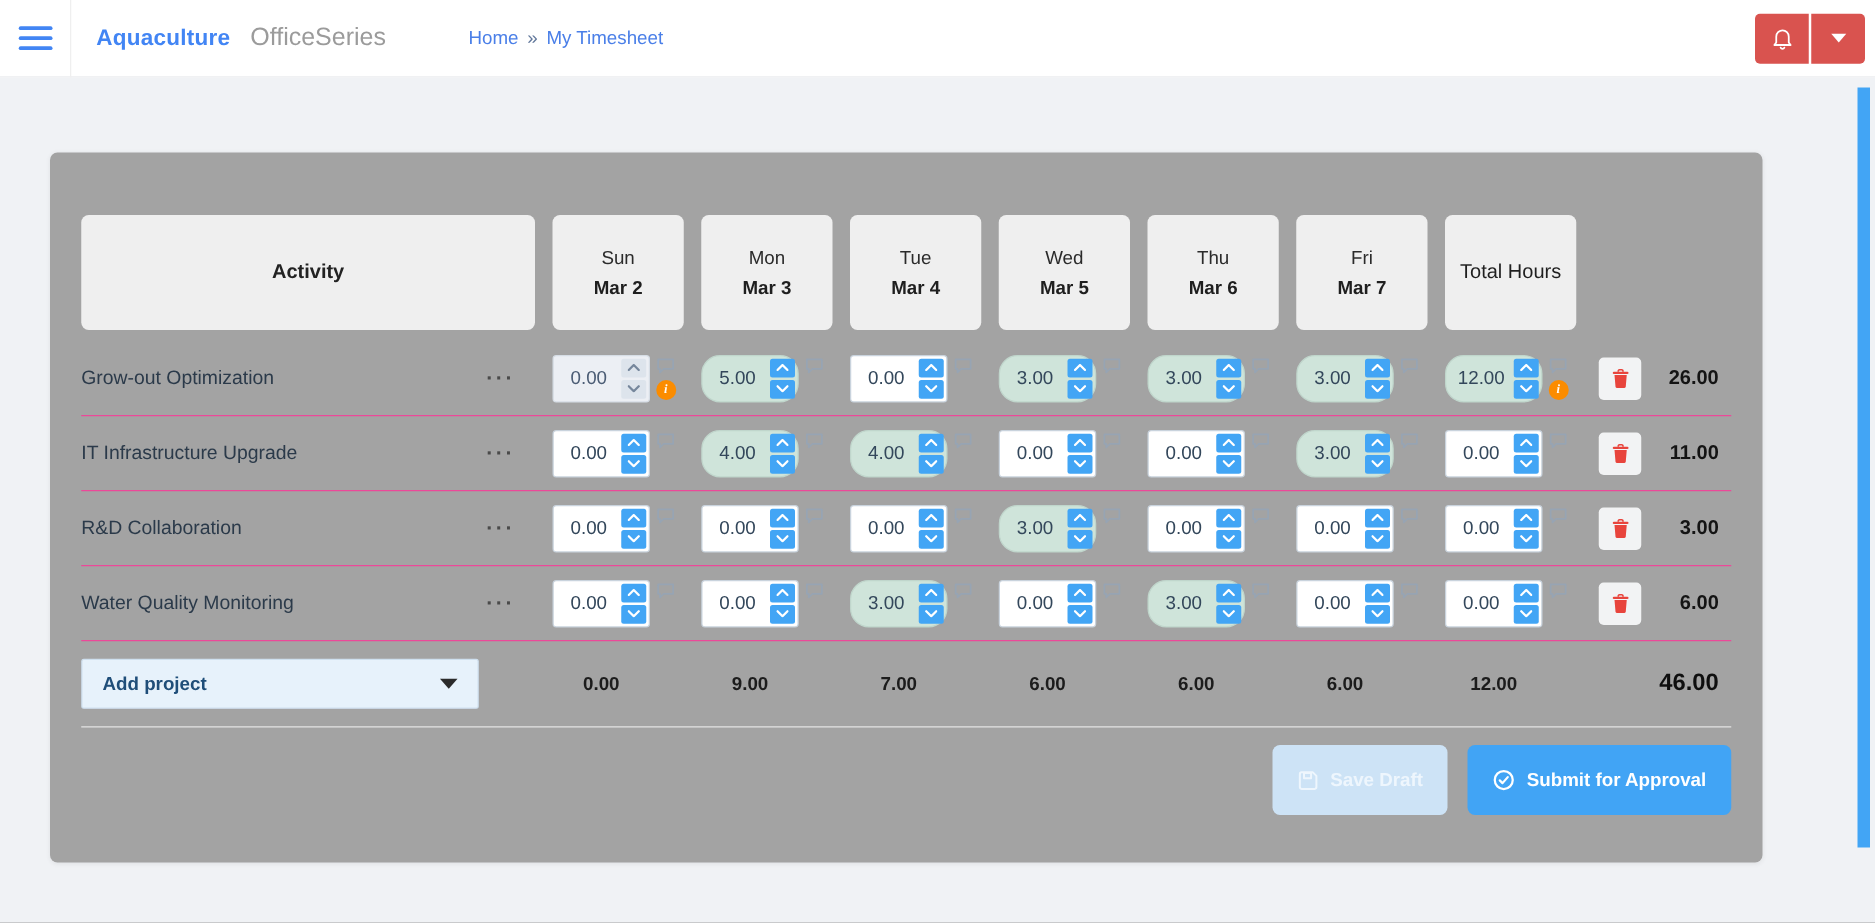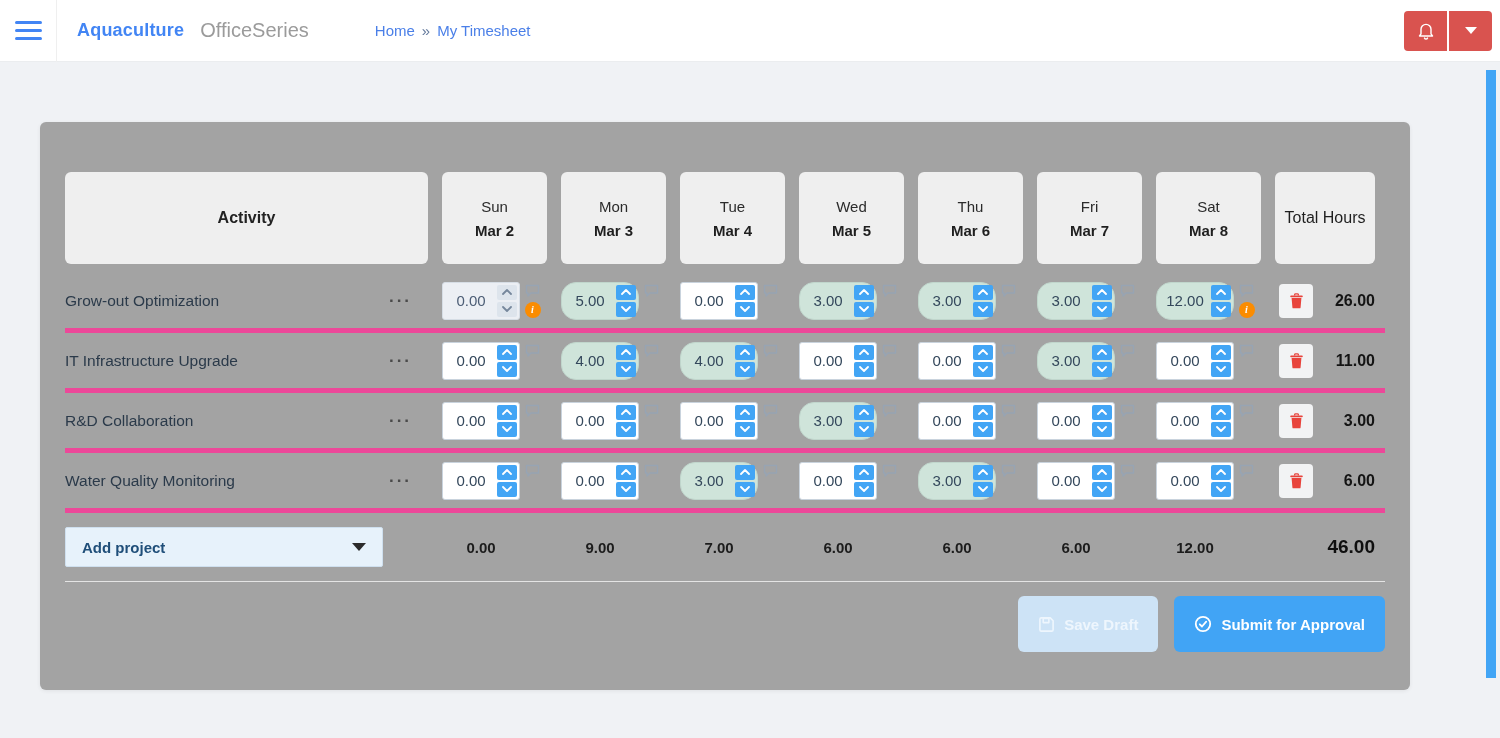--- a/index.html
+++ b/index.html
@@ -50,21 +50,21 @@
   .hdr-box {
     background:#efefef; border-radius:6px; height:92px;
     display:flex; flex-direction:column; align-items:center; justify-content:center; gap:7px;
   }
   .hdr-activity { font-weight:bold; font-size:16px; color:#222; }
   .hdr-day { font-size:15px; color:#2b2b2b; }
   .hdr-date { font-size:15px; font-weight:bold; color:#1f1f1f; }
   .hdr-total { font-weight:normal; font-size:16px; color:#1f1f1f; }
 
   
-  .trow { height:60px; border-bottom:5px solid #ec4899; }
+  .trow { height:60px; border-bottom:1px solid #ec4899; }
   .activity-cell { display:flex; align-items:center; justify-content:space-between; padding-right:14px; }
   .activity-name { font-size:15.5px; color:#2b3a4a; }
   .row-menu { background:none; border:none; cursor:pointer; font-size:17px; font-weight:bold;
               color:#4a4a4a; letter-spacing:2px; line-height:1; padding:4px 2px; }
 
   .day-cell { display:flex; align-items:flex-start; gap:4px; }
   .ig {
     display:flex; align-items:center; width:78px; height:38px;
     border:1px solid #c9d3dd; border-radius:3px; background:#fff; padding:2px; flex:none;
   }
@@ -169,24 +169,20 @@
         <span class="hdr-date">Mar 5</span>
       </div>
       <div class="hdr-box">
         <span class="hdr-day">Thu</span>
         <span class="hdr-date">Mar 6</span>
       </div>
       <div class="hdr-box">
         <span class="hdr-day">Fri</span>
         <span class="hdr-date">Mar 7</span>
       </div>
-      <div class="hdr-box">
-        <span class="hdr-day">Sat</span>
-        <span class="hdr-date">Mar 8</span>
-      </div>
       <div class="hdr-box" id="hdr-total">
       <span class="hdr-total">Total Hours</span>
     </div>
   </div>
 
   <div id="rows-container">
       <div class="grid trow">
         <div class="activity-cell">
           <span class="activity-name">Grow-out Optimization</span>
           <button class="row-menu">···</button>

